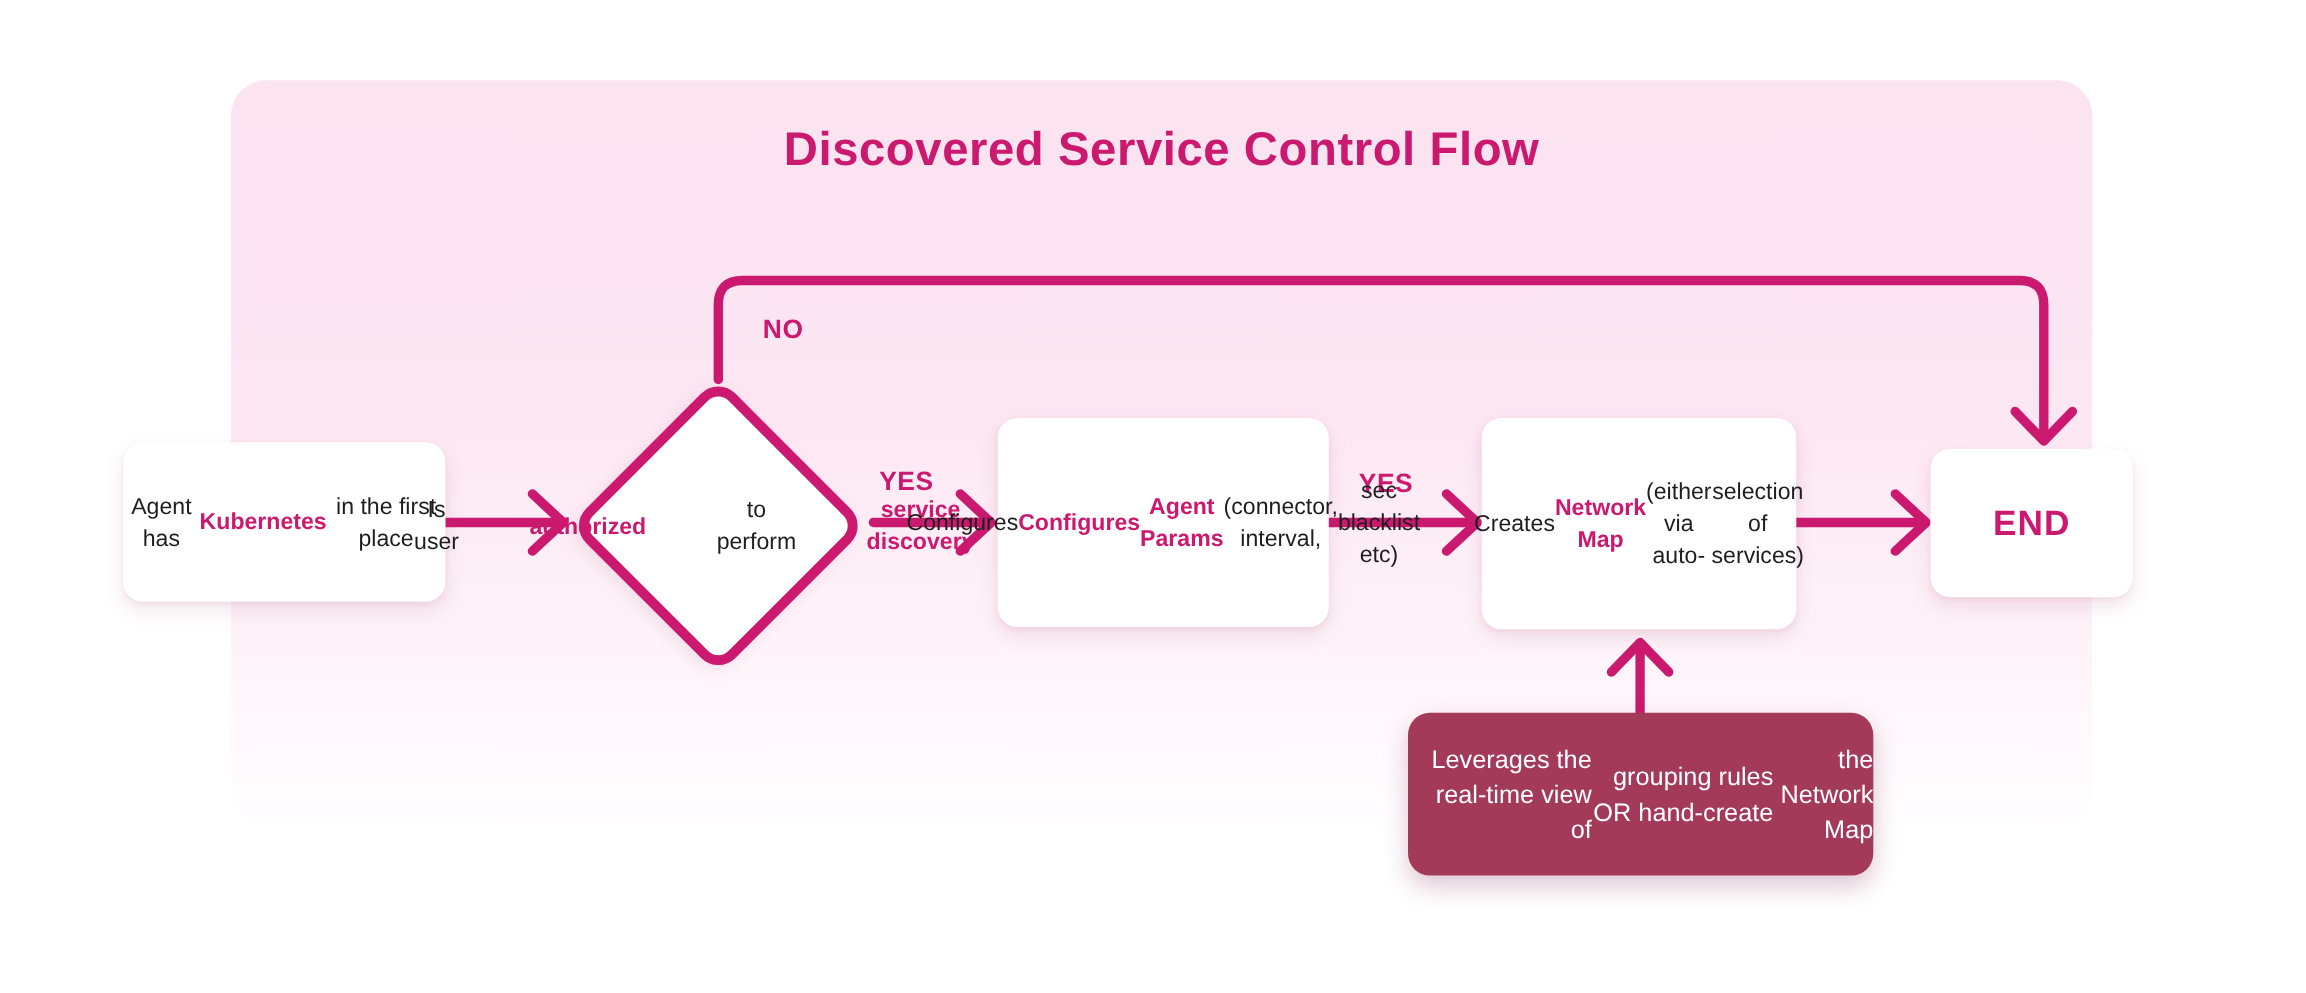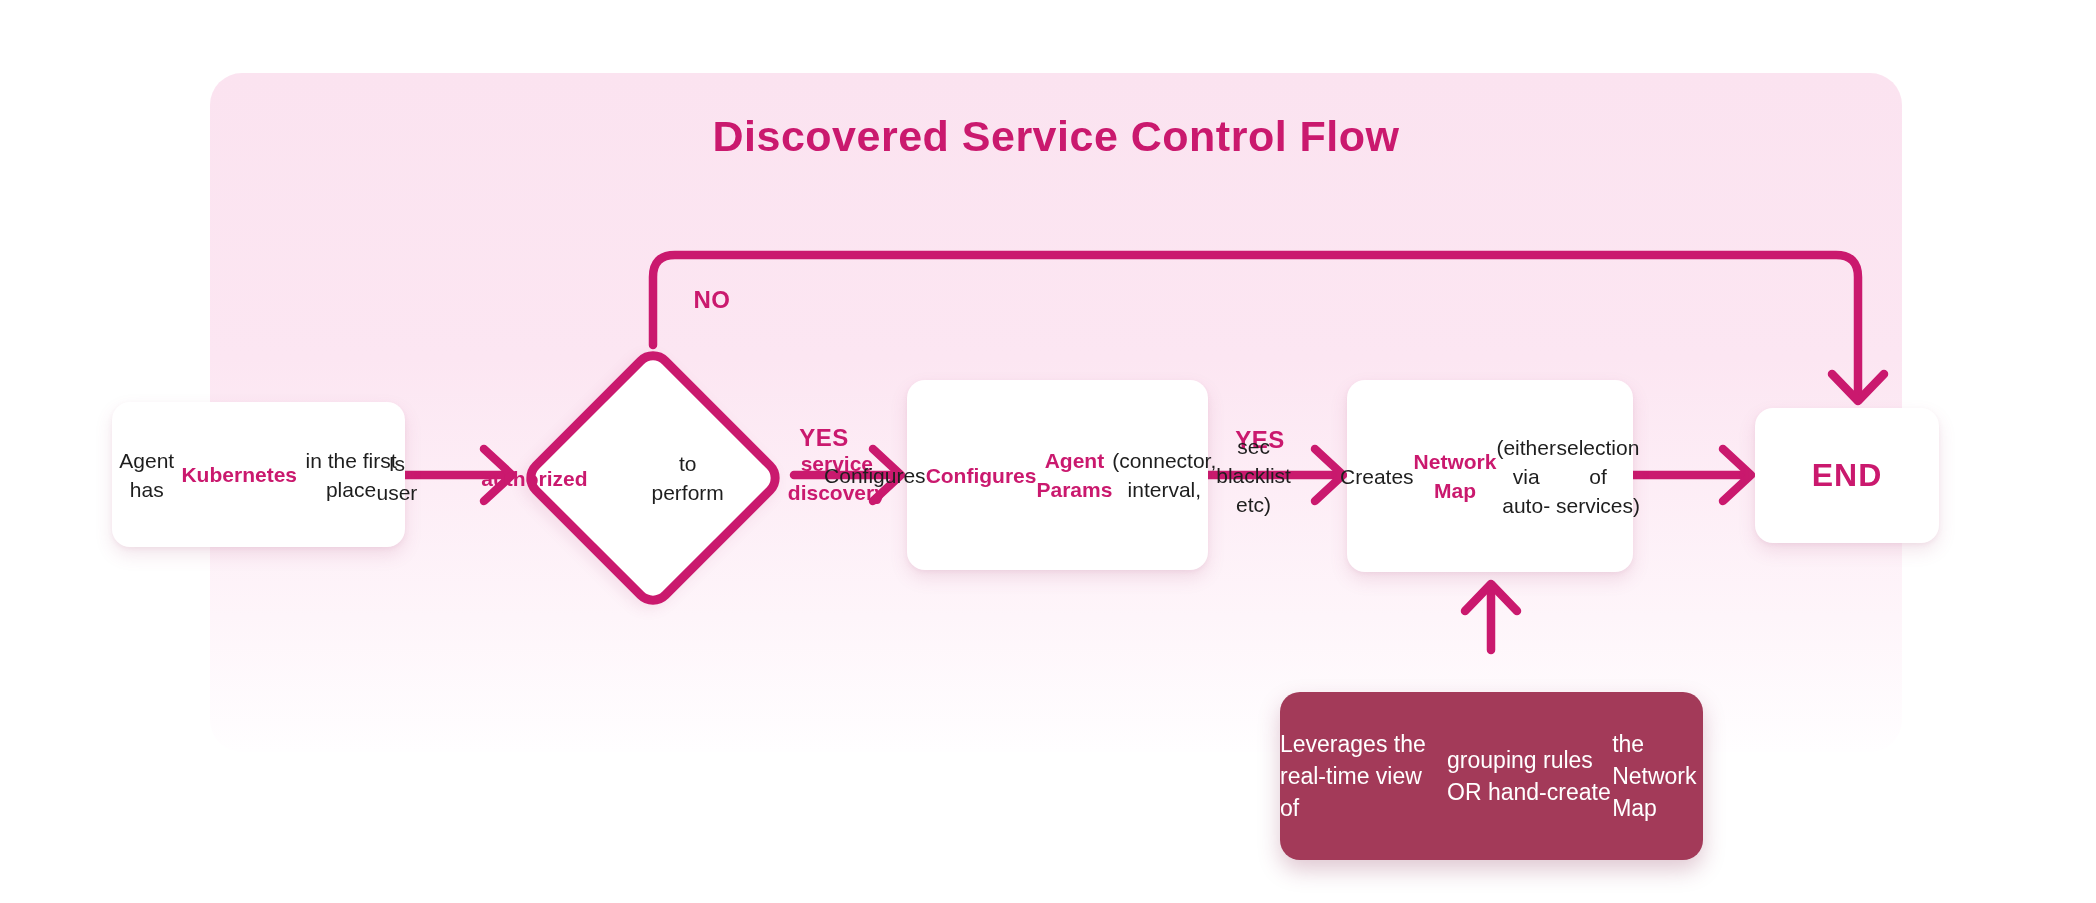--- a/index.html
+++ b/index.html
@@ -41,26 +41,25 @@
     background:var(--node-bg,#ffffff);border:9px solid var(--accent,#ca196e);
     border-radius:22px;transform:rotate(45deg);box-sizing:border-box;
     box-shadow:0 6px 14px rgba(163,58,110,.10);
   }
   .dtext{
     position:absolute;left:543px;top:398px;width:220px;height:160px;
     display:flex;align-items:center;justify-content:center;
     text-align:center;font-size:21px;line-height:29px;gap:32px;
   }
   .note{
-    position:absolute;left:1280px;top:648px;width:423px;height:168px;
+    position:absolute;left:1280px;top:648px;width:423px;height:148px;
     background:var(--note-bg,#a33a59);color:var(--note-text,#ffffff);
     border-radius:20px;display:flex;align-items:center;justify-content:center;
-    text-align:left;font-size:23px;line-height:32px;
+    text-align:right;font-size:23px;line-height:32px;
     box-shadow:0 10px 22px rgba(130,35,75,.25);
-    margin-top:44px;
   }
   .edge-label{
     position:absolute;transform:translateX(-50%);
     font-size:24px;font-weight:800;color:var(--accent,#ca196e);letter-spacing:.5px;
   }
   .lbl-no{left:712px;top:286px;}
   .lbl-yes1{left:824px;top:424px;}
   .lbl-yes2{left:1260px;top:426px;}
 </style>
 </head>

